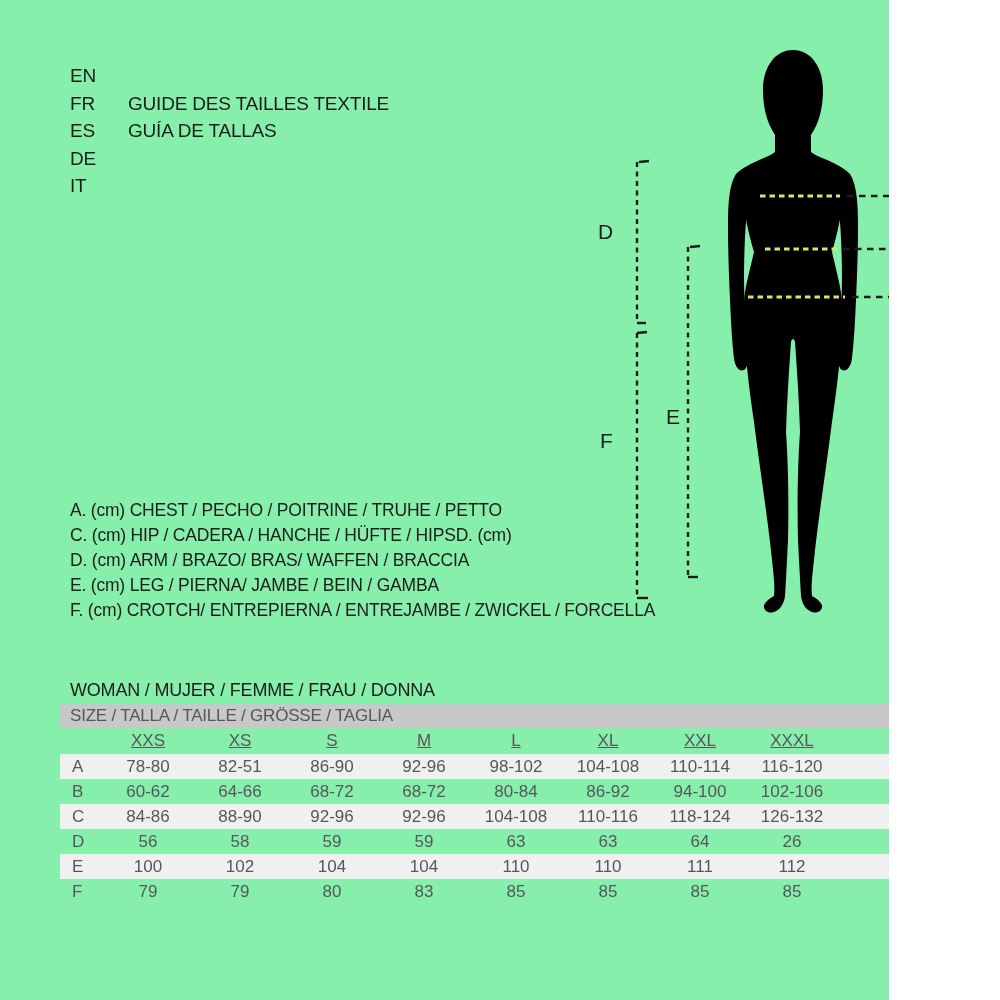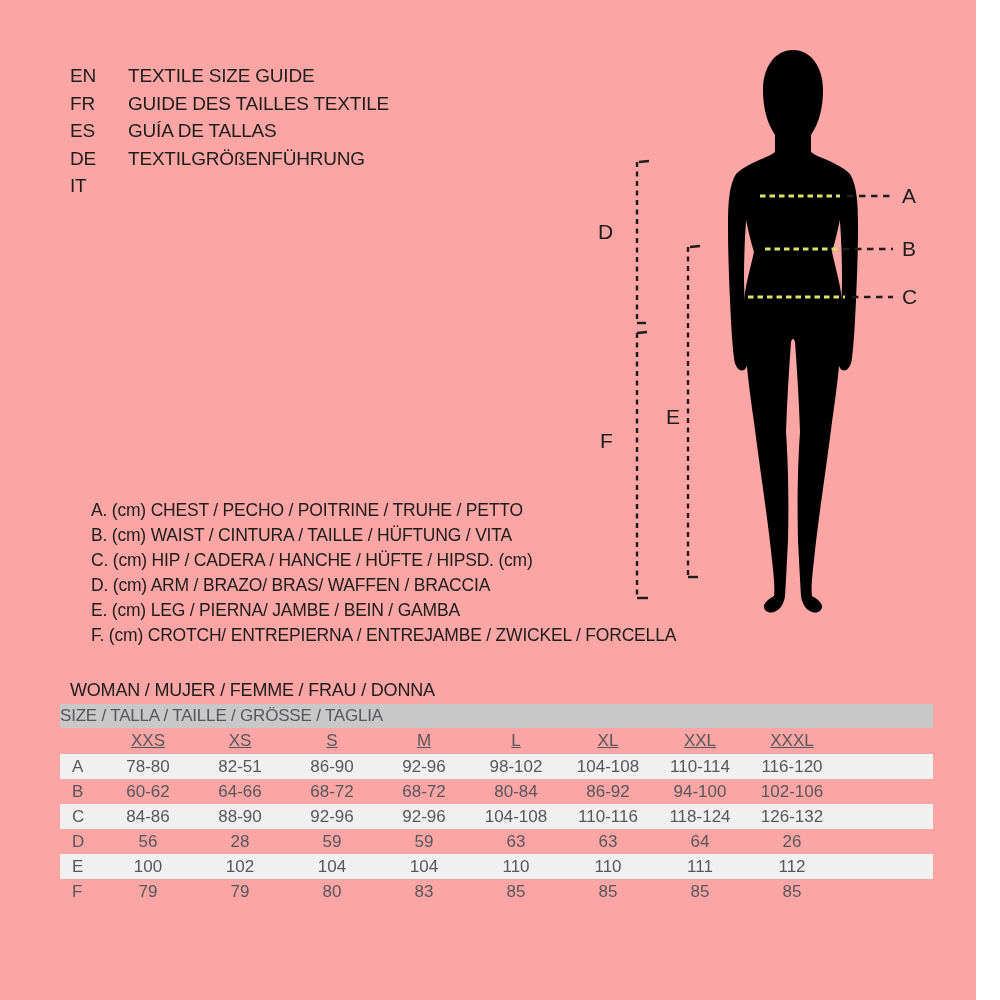--- a/index.html
+++ b/index.html
@@ -1,65 +1,63 @@
 <!DOCTYPE html>
 <html><head>
 <meta charset="utf-8">
 <style>
   html,body{margin:0;padding:0;background:#ffffff;}
-  .canvas{position:relative;width:976px;height:1000px;background:#fca5a5;overflow:hidden;
+  .canvas{position:relative;width:889px;height:1000px;background:#86efac;overflow:hidden;
           font-family:"Liberation Sans",sans-serif;color:#1d1d1b;}
 
   
   .lang-block{position:absolute;left:70px;top:62px;}
   .lang-row{display:flex;line-height:27.5px;font-size:19px;letter-spacing:-0.2px;white-space:nowrap;}
   .lang-code{width:58px;flex:0 0 58px;}
 
   
   .figure-svg{position:absolute;left:590px;top:40px;}
   .fig-label{font-family:"Liberation Sans",sans-serif;font-size:21px;fill:#1d1d1b;}
 
   
-  .defs-block{position:absolute;left:70px;top:498px;margin-left:21px;}
+  .defs-block{position:absolute;left:70px;top:498px;}
   .def-line{font-size:17.5px;line-height:25px;letter-spacing:-0.2px;white-space:nowrap;}
 
   
   .audience{position:absolute;left:70px;top:680px;font-size:18px;letter-spacing:-0.2px;}
 
   
   .size-table{position:absolute;left:60px;top:704px;width:873px;font-size:17px;color:#57575b;}
-  .table-header-bar{height:24px;line-height:24px;background:#c8c8c8;
+  .table-header-bar{height:24px;line-height:24px;background:#c8c8c8;padding-left:10px;
                     letter-spacing:-0.2px;}
   .trow{display:grid;grid-template-columns:42px repeat(8,92px) 1fr;height:25px;line-height:25px;}
   .trow.sizes{height:26px;line-height:26px;text-decoration:underline;}
   .trow.stripe{background:#f0f0f0;}
   .cell{text-align:center;overflow:hidden;}
   .label-cell{text-align:left;padding-left:12px;}
 </style>
 </head>
 <body>
 
 <div class="canvas">
 
   <div class="lang-block">
       <div class="lang-row">
         <span class="lang-code">EN</span>
-        <span class="lang-title">TEXTILE SIZE GUIDE</span>
       </div>
       <div class="lang-row">
         <span class="lang-code">FR</span>
         <span class="lang-title">GUIDE DES TAILLES TEXTILE</span>
       </div>
       <div class="lang-row">
         <span class="lang-code">ES</span>
         <span class="lang-title">GUÍA DE TALLAS</span>
       </div>
       <div class="lang-row">
         <span class="lang-code">DE</span>
-        <span class="lang-title">TEXTILGRÖßENFÜHRUNG</span>
       </div>
       <div class="lang-row">
         <span class="lang-code">IT</span>
       </div>
     </div>
 
   <svg class="figure-svg" width="370" height="585" viewBox="0 0 370 585">
 
     <path fill="#000000" d="
       M 203 10
@@ -156,21 +154,20 @@
     <g stroke="#1d1d1b" stroke-width="2.4">
       <line x1="100" y1="207" x2="110" y2="206"></line>
       <line x1="98" y1="207" x2="98" y2="537" stroke-dasharray="5 4.5"></line>
       <line x1="98" y1="537" x2="108" y2="537"></line>
     </g>
     <text class="fig-label" x="76" y="384">E</text>
   </svg>
 
   <div class="defs-block">
       <div class="def-line">A. (cm) CHEST / PECHO / POITRINE / TRUHE / PETTO</div>
-      <div class="def-line">B. (cm) WAIST / CINTURA / TAILLE / HÜFTUNG / VITA</div>
       <div class="def-line">C. (cm) HIP / CADERA / HANCHE / HÜFTE / HIPSD. (cm)</div>
       <div class="def-line">D. (cm) ARM / BRAZO/ BRAS/ WAFFEN / BRACCIA</div>
       <div class="def-line">E. (cm) LEG / PIERNA/ JAMBE / BEIN / GAMBA</div>
       <div class="def-line">F. (cm) CROTCH/ ENTREPIERNA / ENTREJAMBE / ZWICKEL / FORCELLA</div>
     </div>
 
   <div class="audience">WOMAN / MUJER / FEMME / FRAU / DONNA</div>
 
   <div class="size-table">
     <div class="table-header-bar">SIZE / TALLA / TAILLE / GRÖSSE / TAGLIA</div>
@@ -219,21 +216,21 @@
           <div class="cell">92-96</div>
           <div class="cell">104-108</div>
           <div class="cell">110-116</div>
           <div class="cell">118-124</div>
           <div class="cell">126-132</div>
           <div class="cell"></div>
         </div>
         <div class="trow">
           <div class="cell label-cell">D</div>
           <div class="cell">56</div>
-          <div class="cell">28</div>
+          <div class="cell">58</div>
           <div class="cell">59</div>
           <div class="cell">59</div>
           <div class="cell">63</div>
           <div class="cell">63</div>
           <div class="cell">64</div>
           <div class="cell">26</div>
           <div class="cell"></div>
         </div>
         <div class="trow stripe">
           <div class="cell label-cell">E</div>

